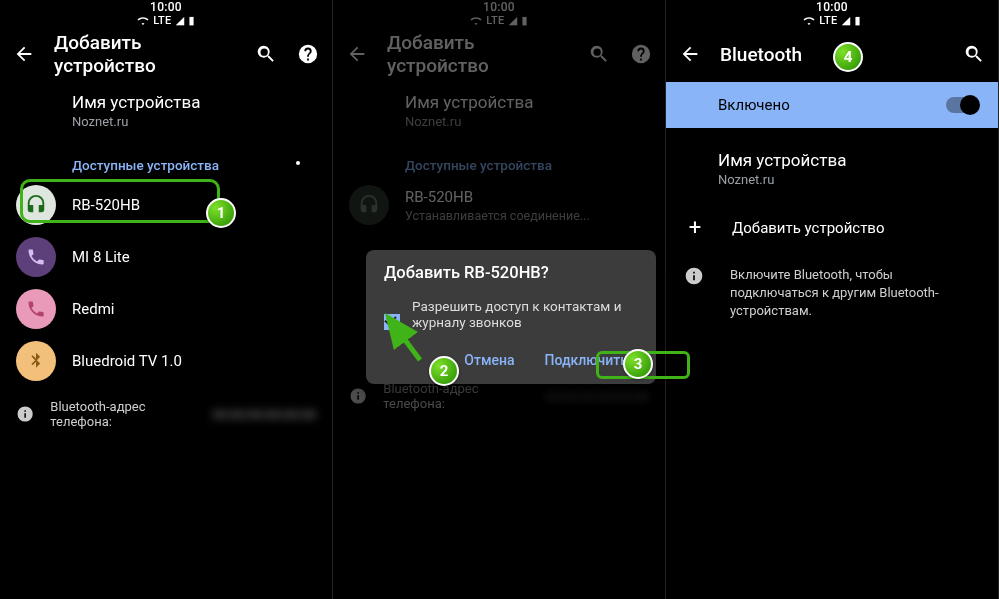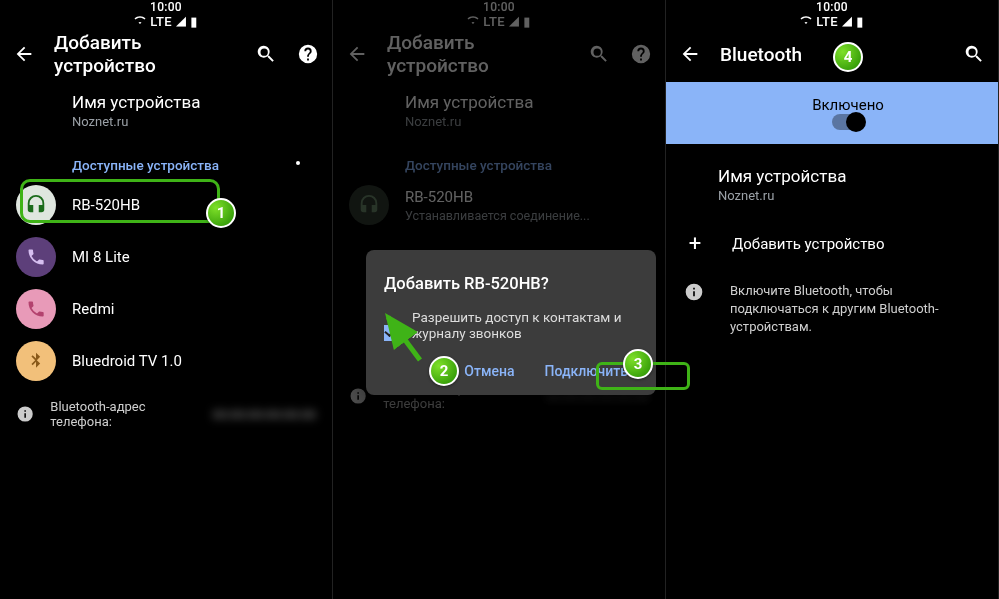--- a/index.html
+++ b/index.html
@@ -28,21 +28,21 @@
     height: 26px;
     display: flex;
     justify-content: space-between;
     align-items: center;
     padding: 0 12px;
     font-size: 12px;
     font-weight: 500;
     letter-spacing: 0.3px;
     flex-direction: column;
   }
-  .status-right { display: flex; align-items: flex-start; gap: 4px; font-size: 13px;}
+  .status-right { display: flex; align-items: center; gap: 4px; font-size: 11px;}
   .sig { line-height:1; }
 
   .appbar {
     height: 56px;
     display: flex;
     align-items: center;
     padding: 0 12px;
     gap: 18px;
   }
   .appbar .title {
@@ -146,21 +146,21 @@
   }
 
   
   .dialog {
     position:absolute;
     left: 366px; top: 250px;
     width: 290px;
     background:#3c3c3c;
     border-radius:8px;
     box-shadow: 0 6px 24px rgba(0,0,0,0.6);
-    padding: 24px 18px 10px 18px;
+    padding: 13px 18px 10px 18px;
     z-index:30;
   }
   .dialog .dtitle { font-size: 16.5px; font-weight:500; color:#fff; margin-bottom:16px;}
   .dialog .drow { display:flex; gap:12px; align-items:flex-end; font-size:13.5px; color:#ddd;}
   .dialog .cbx {
     width:16px;height:16px;flex-shrink:0;
     background:#8ab4f8; position:relative; margin-top:2px;
   }
   .dialog .cbx::after{
     content:""; position:absolute; left:3px; top:0px;
@@ -174,21 +174,21 @@
     font-size:14px; font-weight:500;
     position: relative;
   }
   .dialog .act { color:#8ab4f8; padding:6px 10px; cursor:pointer;}
 
   
   .toggle-row {
     background:#8ab4f8;
     padding: 14px 20px 14px 52px;
     display:flex; align-items:center; justify-content:space-between;
-    color:#000; font-size:15px;flex-direction:column;
+    color:#000; font-size:15px;
   }
   .switch {
     width:32px;height:16px;border-radius:8px;background:rgba(0,0,0,0.35);
     position:relative;
   }
   .switch::after{
     content:"";position:absolute;right:-2px;top:-2px;
     width:20px;height:20px;border-radius:50%;background:#000;
   }
   .add-row {

